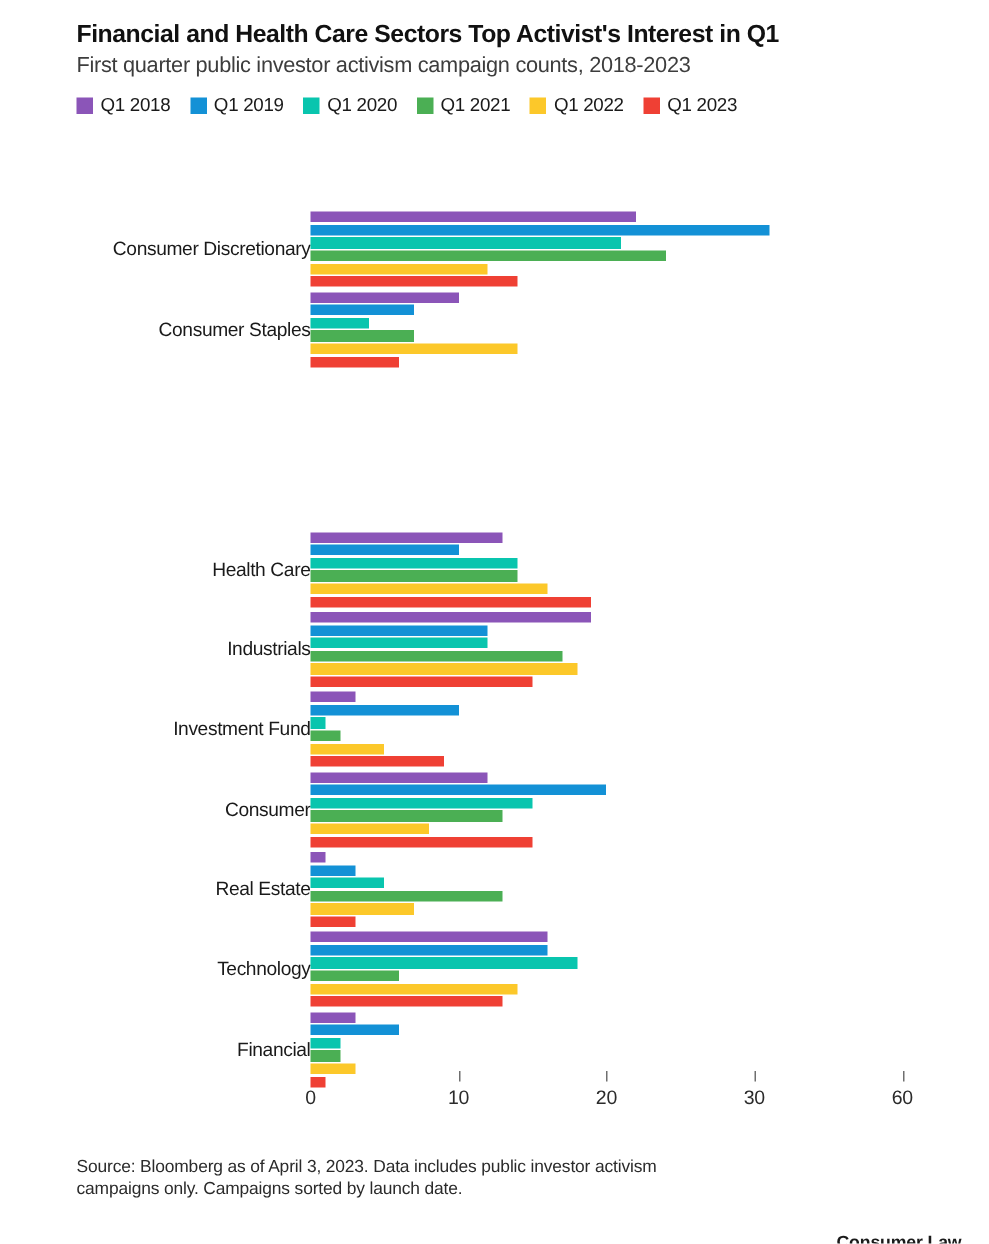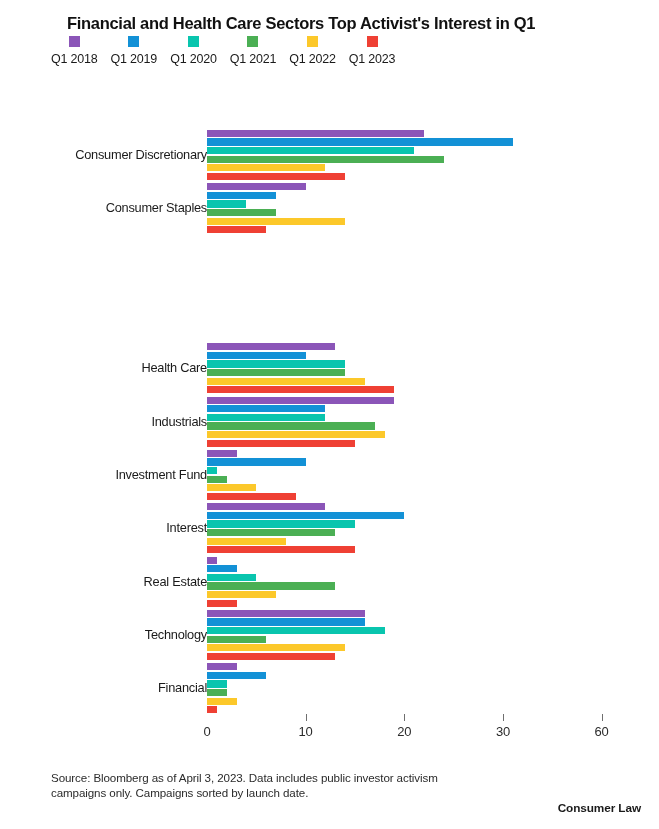--- a/index.html
+++ b/index.html
@@ -25,42 +25,42 @@
 
   
   #header { padding-left: 33px; }
 
   #chart-title {
     font-size: 16.5px;
     font-weight: bold;
     letter-spacing: -0.3px;
     color: #111111;
     line-height: 1.15;
-    margin: 0 0 3px 16px;
+    margin: 0 0 3px 0;
   }
   #chart-subtitle {
     font-size: 14.5px;
     font-weight: normal;
     color: #3d3d3d;
     letter-spacing: -0.2px;
     line-height: 1.2;
     margin: 0 0 10px 0;
   }
 
   
   #legend {
     display: flex;
     flex-direction: row;
     align-items: center;
     gap: 13px;
     margin-bottom: 9px;
   }
   .legend-item {
     display: flex;
-    flex-direction: column;
+    flex-direction: row;
     align-items: center;
     gap: 5px;
   }
   .legend-swatch {
     width: 11px;
     height: 11px;
     flex: 0 0 auto;
     display: block;
   }
   .legend-label {
@@ -134,21 +134,21 @@
     letter-spacing: -0.2px;
   }
 
   
   #footer {
     position: absolute;
     left: 51px;
     right: 18px;
     top: 770px;
     display: flex;
-    flex-direction: row;
+    flex-direction: column;
     align-items: flex-start;
     justify-content: space-between;
     gap: 20px;
   }
   #source-note {
     font-size: 11.6px;
     color: #2b2b2b;
     line-height: 1.32;
     letter-spacing: -0.1px;
     max-width: 430px;
@@ -163,20 +163,21 @@
     margin-bottom: -14px;
   }
 </style>
 </head>
 <body>
 
 <div id="page">
 
   <div id="header">
     <h1 id="chart-title">Financial and Health Care Sectors Top Activist's Interest in Q1</h1>
+    <h2 id="chart-subtitle">First quarter public investor activism campaign counts, 2018-2023</h2>
     <div id="legend">
         <div class="legend-item">
           <span class="legend-swatch" style="background: rgb(139, 85, 184);"></span>
           <span class="legend-label">Q1 2018</span>
         </div>
         <div class="legend-item">
           <span class="legend-swatch" style="background: rgb(19, 145, 214);"></span>
           <span class="legend-label">Q1 2019</span>
         </div>
         <div class="legend-item">
@@ -248,21 +249,21 @@
         <div class="bars">
           <div class="bar" title="Q1 2018 · Investment Fund · 3" style="background: rgb(139, 85, 184); width: 29.5909px; top: 1.56667px;"></div>
           <div class="bar" title="Q1 2019 · Investment Fund · 10" style="background: rgb(19, 145, 214); width: 98.6364px; top: 10.1667px;"></div>
           <div class="bar" title="Q1 2020 · Investment Fund · 1" style="background: rgb(9, 197, 174); width: 9.86364px; top: 18.7667px;"></div>
           <div class="bar" title="Q1 2021 · Investment Fund · 2" style="background: rgb(75, 175, 84); width: 19.7273px; top: 27.3667px;"></div>
           <div class="bar" title="Q1 2022 · Investment Fund · 5" style="background: rgb(252, 200, 42); width: 49.3182px; top: 35.9667px;"></div>
           <div class="bar" title="Q1 2023 · Investment Fund · 9" style="background: rgb(239, 64, 52); width: 88.7727px; top: 44.5667px;"></div>
         </div>
       </div>
       <div class="sector-group" style="top: 426.667px; height: 53.3333px;">
-        <div class="sector-label">Interest</div>
+        <div class="sector-label">Consumer</div>
         <div class="bars">
           <div class="bar" title="Q1 2018 · Materials · 12" style="background: rgb(139, 85, 184); width: 118.364px; top: 1.56667px;"></div>
           <div class="bar" title="Q1 2019 · Materials · 20" style="background: rgb(19, 145, 214); width: 197.273px; top: 10.1667px;"></div>
           <div class="bar" title="Q1 2020 · Materials · 15" style="background: rgb(9, 197, 174); width: 147.955px; top: 18.7667px;"></div>
           <div class="bar" title="Q1 2021 · Materials · 13" style="background: rgb(75, 175, 84); width: 128.227px; top: 27.3667px;"></div>
           <div class="bar" title="Q1 2022 · Materials · 8" style="background: rgb(252, 200, 42); width: 78.9091px; top: 35.9667px;"></div>
           <div class="bar" title="Q1 2023 · Materials · 15" style="background: rgb(239, 64, 52); width: 147.955px; top: 44.5667px;"></div>
         </div>
       </div>
       <div class="sector-group" style="top: 480px; height: 53.3333px;">

